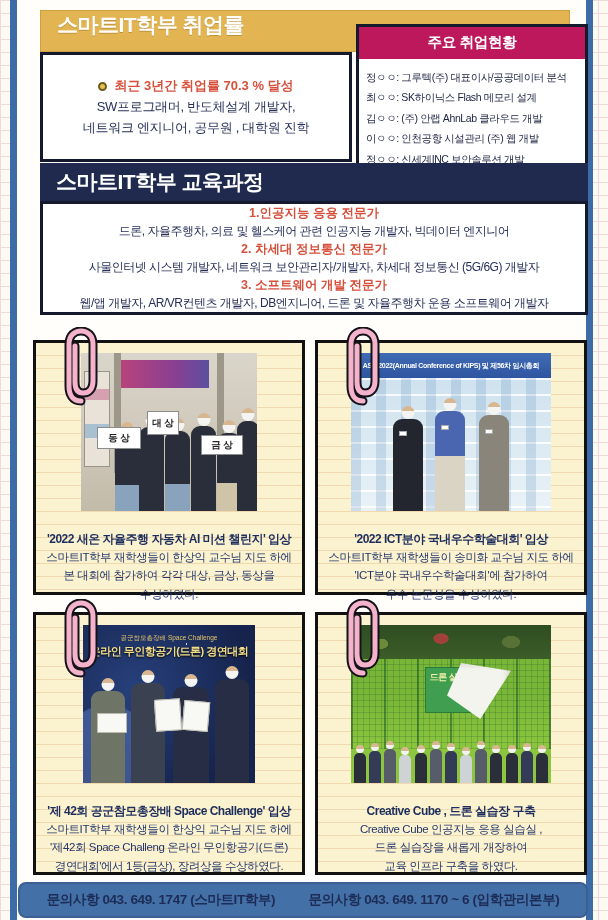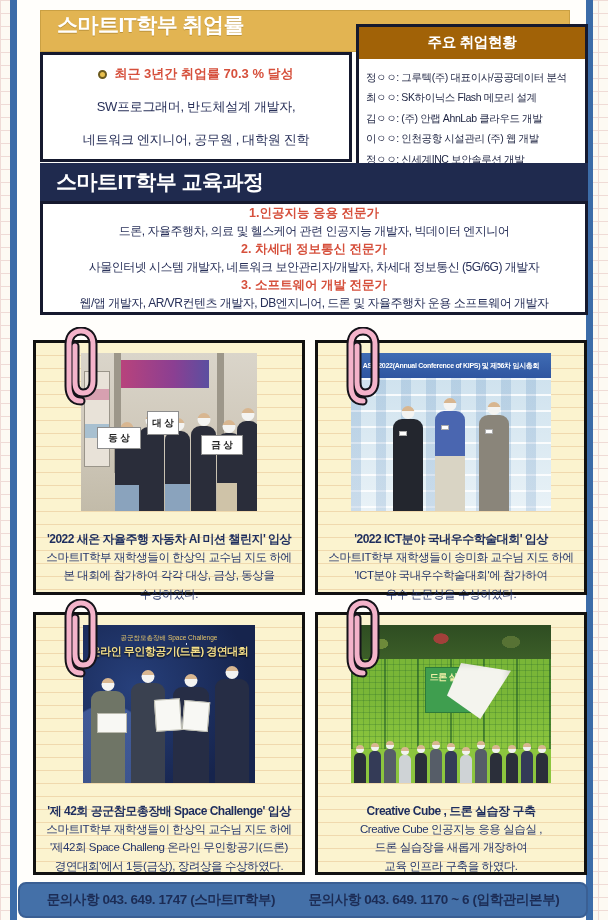--- a/index.html
+++ b/index.html
@@ -18,29 +18,29 @@
   .vstripe.left { left:10px; } .vstripe.right { left:586px; }
 
   
   .gold-bar { position:absolute; left:40px; top:10px; width:530px; height:42px;
     background:#e2b452; border:1px solid #caa043; display:flex; align-items:flex-start; padding-left:16px; }
   .gold-bar .title { color:#ffffff; font-weight:bold; font-size:21px; letter-spacing:-0.5px;
     text-shadow:0 1px 0 rgba(120,90,20,.35); white-space:nowrap; }
 
   .emp-box { position:absolute; left:40px; top:52px; width:312px; height:110px;
     background:#ffffff; border:3px solid #15192e; display:flex; flex-direction:column;
-    justify-content:center; gap:15px; padding:20px 2px; }
+    justify-content:center; gap:3px; padding:20px 2px; }
   .emp-highlight { display:flex; align-items:center; justify-content:center; gap:7px;
     color:#d6503c; font-weight:bold; font-size:13px; white-space:nowrap; }
   .bullet { width:9px; height:9px; border-radius:50%; background:#e8c04f; border:2px solid #6b5a1e; flex:0 0 auto; }
   .emp-line { color:#283059; font-size:13px; text-align:center; white-space:nowrap; letter-spacing:-0.3px; }
 
   .status-box { position:absolute; left:356px; top:24px; width:232px;
     background:#ffffff; border:3px solid #15192e; }
-  .status-header { background:#a16207; color:#ffffff; font-weight:bold; font-size:14.5px;
+  .status-header { background:#be185d; color:#ffffff; font-weight:bold; font-size:14.5px;
     text-align:center; padding:6px 0 7px; letter-spacing:-0.3px; }
   .status-body { padding:8px 5px 9px 7px; }
   .status-row { color:#1c2240; font-size:10.5px; line-height:1.95; white-space:nowrap;
     overflow:hidden; letter-spacing:-0.4px; }
 
   .navy-bar { position:absolute; left:40px; top:163px; width:548px; height:38px;
     background:#1f2a4e; display:flex; align-items:center; padding-left:16px; }
   .navy-bar .title { color:#ffffff; font-weight:bold; font-size:21px; letter-spacing:-0.5px; white-space:nowrap; }
 
   .edu-box { position:absolute; left:40px; top:201px; width:548px; height:114px;

